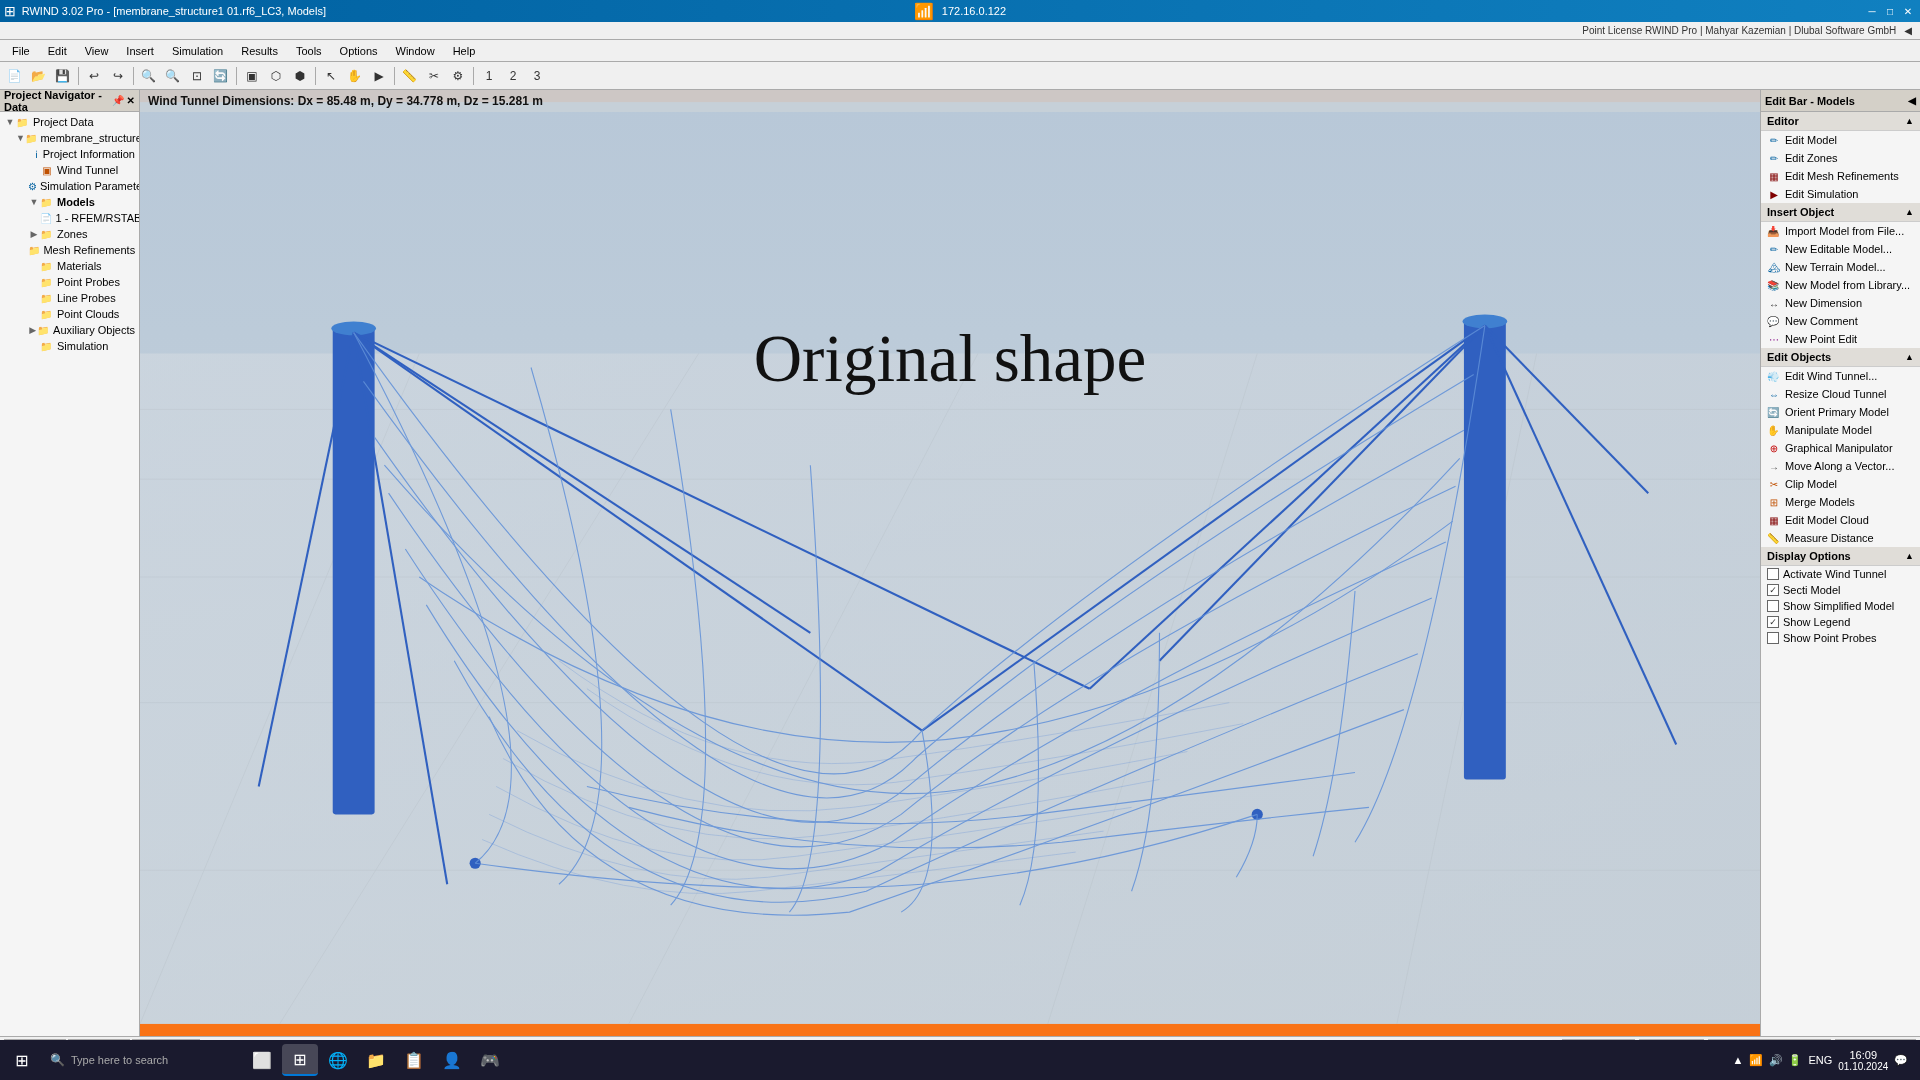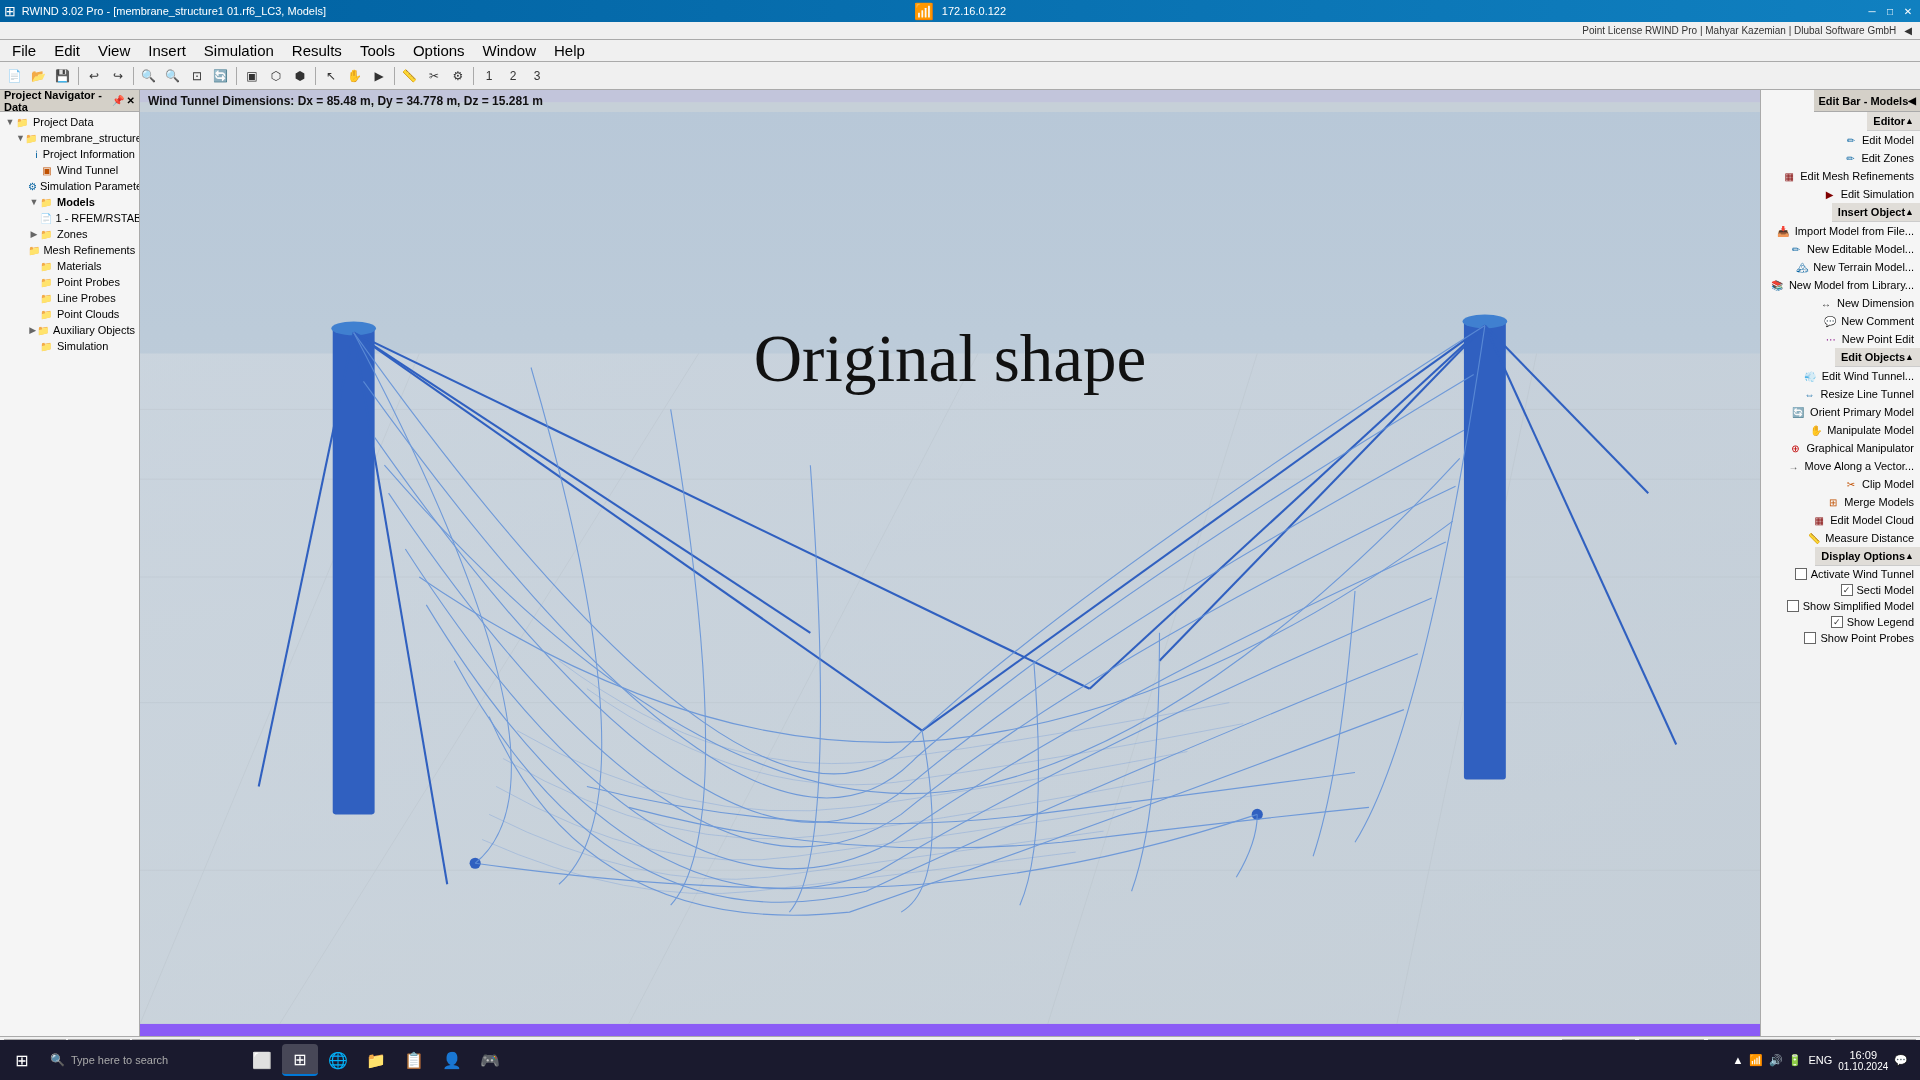--- a/index.html
+++ b/index.html
@@ -51,21 +51,21 @@
       background: #f0f0f0;
       border-bottom: 1px solid #aaa;
       display: flex;
       align-items: center;
       padding: 0 4px;
       gap: 2px;
     }
     .menu-item {
       padding: 2px 8px;
       cursor: pointer;
-      font-size: 15px;
+      font-size: 11px;
       color: #000;
     }
 
     
     #toolbar {
       height: 28px;
       background: #f0f0f0;
       border-bottom: 1px solid #aaa;
       display: flex;
       align-items: center;
@@ -140,21 +140,21 @@
     .tree-folder { color: #e8a000; }
     .tree-indent-1 { padding-left: 4px; }
     .tree-indent-2 { padding-left: 16px; }
     .tree-indent-3 { padding-left: 28px; }
     .tree-indent-4 { padding-left: 40px; }
 
     
     #viewport {
       flex: 1;
       position: relative;
-      background: #8b5cf6;
+      background: #f97316;
       overflow: hidden;
       text-decoration: underline;
     }
     #viewport-header {
       position: absolute;
       top: 0; left: 0; right: 0;
       height: 22px;
       background: rgba(200,208,216,0.9);
       display: flex;
       align-items: center;
@@ -166,21 +166,20 @@
     }
 
     
     #right-panel {
       width: 160px;
       background: #f5f5f5;
       border-left: 1px solid #aaa;
       display: flex;
       flex-direction: column;
       font-size: 11px;
-      align-items: flex-end;
     }
     #right-panel-header {
       height: 22px;
       background: #d4d0c8;
       border-bottom: 1px solid #aaa;
       display: flex;
       align-items: center;
       justify-content: space-between;
       padding: 0 4px;
       font-size: 11px;
@@ -639,21 +638,21 @@
       <div class="rp-section-header">
         <span>Edit Objects</span>
         <span style="font-size:9px;">▲</span>
       </div>
       <div class="rp-item">
         <span class="rp-icon" style="color:#c05000;">💨</span>
         <span>Edit Wind Tunnel...</span>
       </div>
       <div class="rp-item">
         <span class="rp-icon" style="color:#0060a0;">⇔</span>
-        <span>Resize Line Tunnel</span>
+        <span>Resize Cloud Tunnel</span>
       </div>
       <div class="rp-item">
         <span class="rp-icon" style="color:#0060a0;">🔄</span>
         <span>Orient Primary Model</span>
       </div>
       <div class="rp-item">
         <span class="rp-icon" style="color:#0060a0;">✋</span>
         <span>Manipulate Model</span>
       </div>
       <div class="rp-item">

